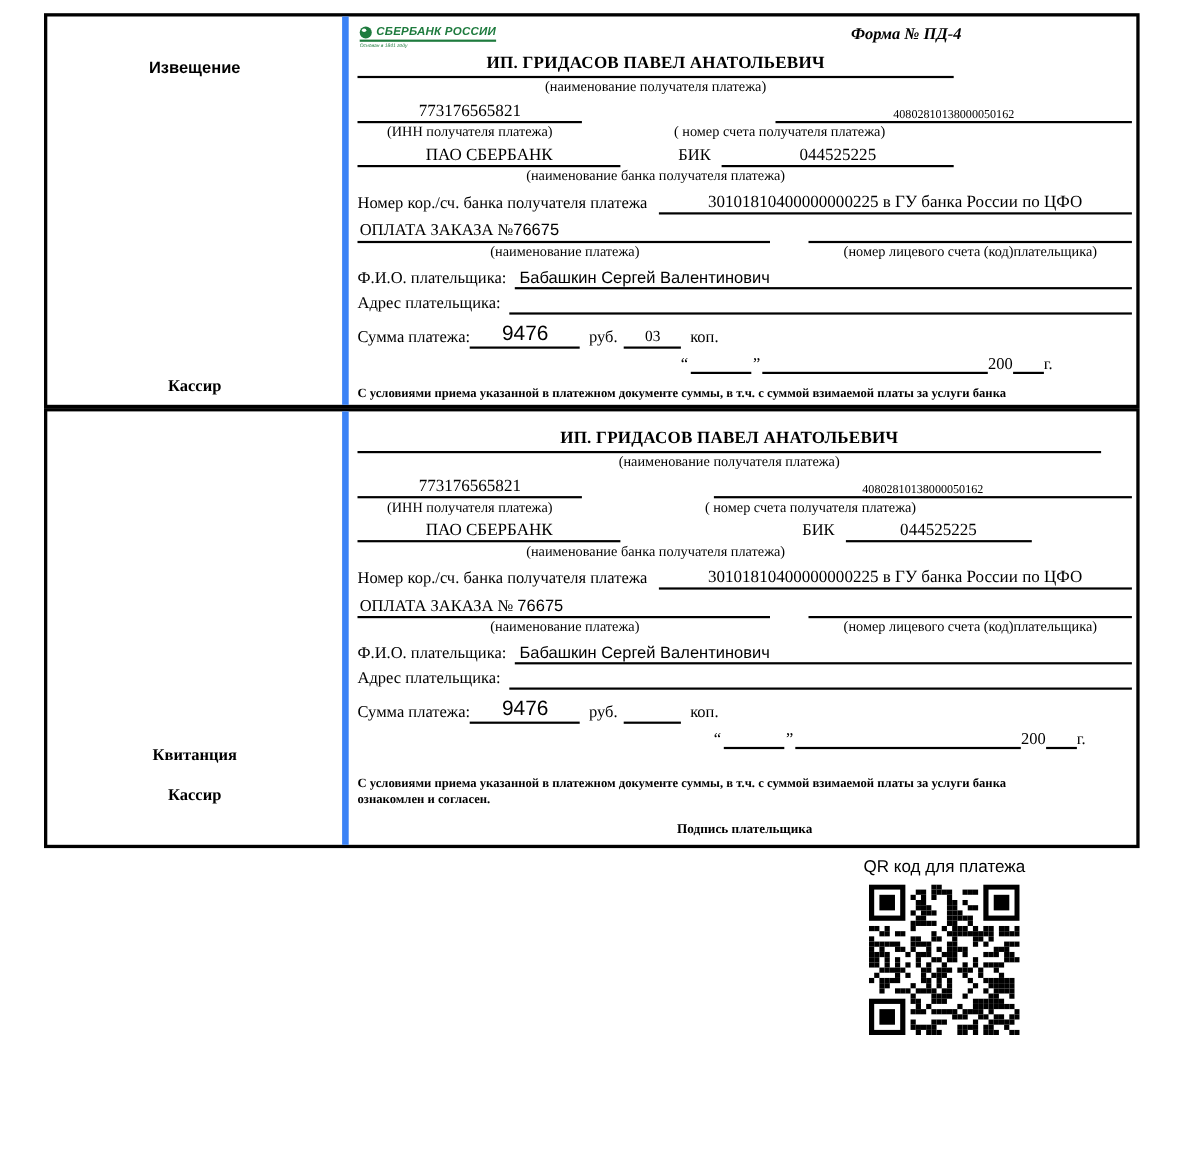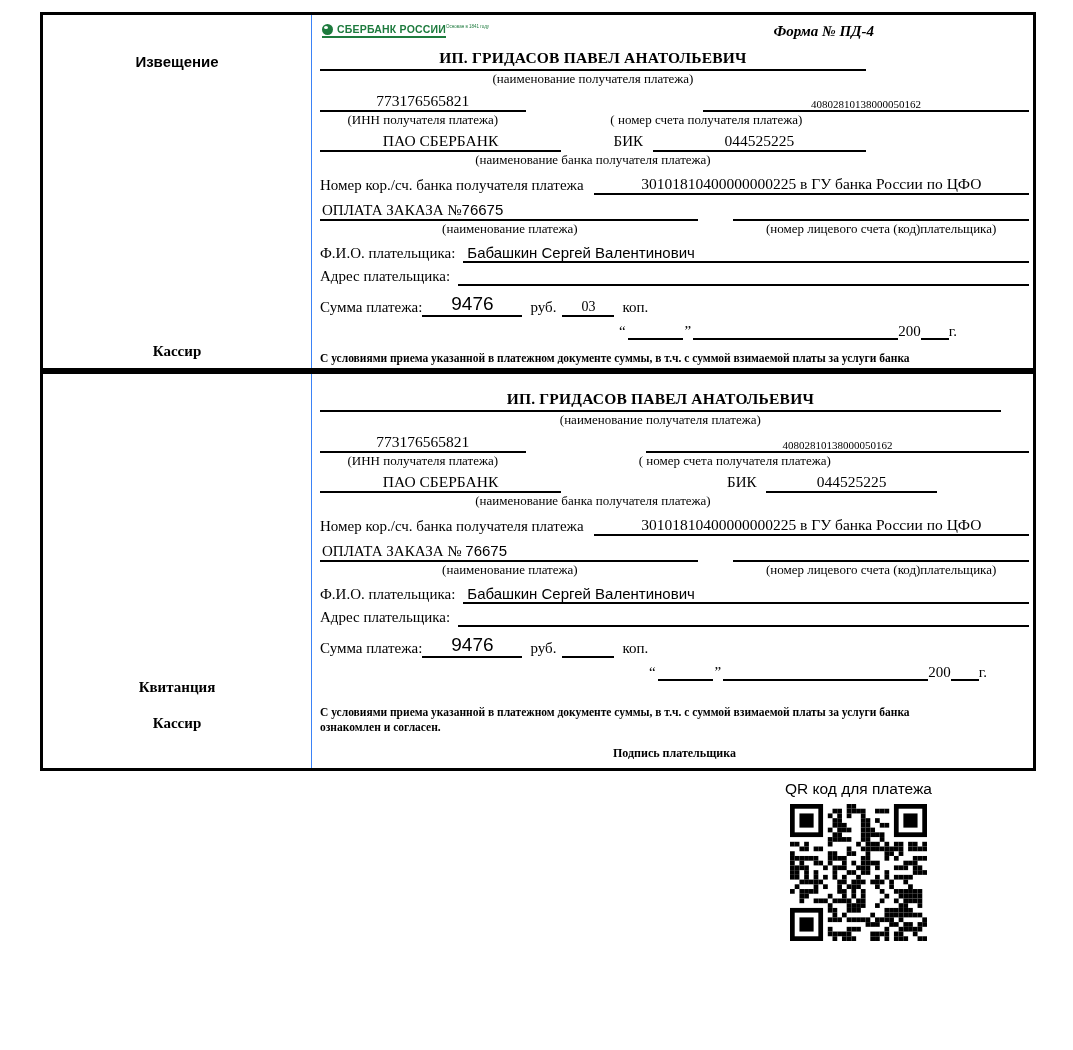--- a/index.html
+++ b/index.html
@@ -2,28 +2,28 @@
 <html><head>
 <meta charset="utf-8">
 <style>
   html,body{margin:0;padding:0;background:#fff;}
   .page{position:relative;width:1073px;height:1050px;background:#fff;overflow:hidden;
         font-family:"Liberation Serif",serif;color:#000;}
   .box{position:absolute;left:40px;width:996px;background:#fff;border:3px solid #000;
        box-sizing:border-box;display:flex;}
   .box1{top:12px;height:359px;}
   .box2{top:371px;height:400px;}
-  .side{width:268px;flex-shrink:0;border-right:1px solid #3b82f6;position:relative;}
+  .side{width:268px;flex-shrink:0;border-right:6px solid #3b82f6;position:relative;}
   .main{flex:1;position:relative;padding:2px 4px 0 8px;box-sizing:border-box;font-size:15px;}
   .side-label{position:absolute;width:100%;text-align:center;font-weight:bold;font-size:15px;}
   .sans{font-family:"Liberation Sans",sans-serif;}
   .serif{font-family:"Liberation Serif",serif;}
   
   .hdr{display:flex;justify-content:space-between;align-items:flex-start;height:26px;margin-top:6px;}
-  .logo{display:flex;margin-left:2px;}
+  .logo{display:flex;flex-direction:column;margin-left:2px;font-style:italic;}
   .logo-top{display:flex;align-items:center;gap:4px;border-bottom:2px solid #1e7b3e;padding-bottom:1px;}
   .logo-mark{width:11px;height:11px;border-radius:50%;background:#1e7b3e;position:relative;}
   .logo-mark::after{content:"";position:absolute;left:2px;top:2px;width:4px;height:3px;background:#fff;border-radius:50%;}
   .logo-text{font-family:"Liberation Sans",sans-serif;font-weight:bold;font-size:10.5px;color:#1e7b3e;letter-spacing:.2px;}
   .logo-tag{font-size:4.5px;color:#1e7b3e;font-family:"Liberation Sans",sans-serif;margin-top:1px;}
   .form-no{font-weight:bold;font-style:italic;font-size:15px;margin-right:155px;white-space:nowrap;}
   
   .name-row{width:77%;text-align:center;font-weight:bold;font-size:15.5px;border-bottom:2px solid #000;
             padding-bottom:2px;letter-spacing:.2px;}
   .box2 .name-row{width:96%;margin-top:14px;}

